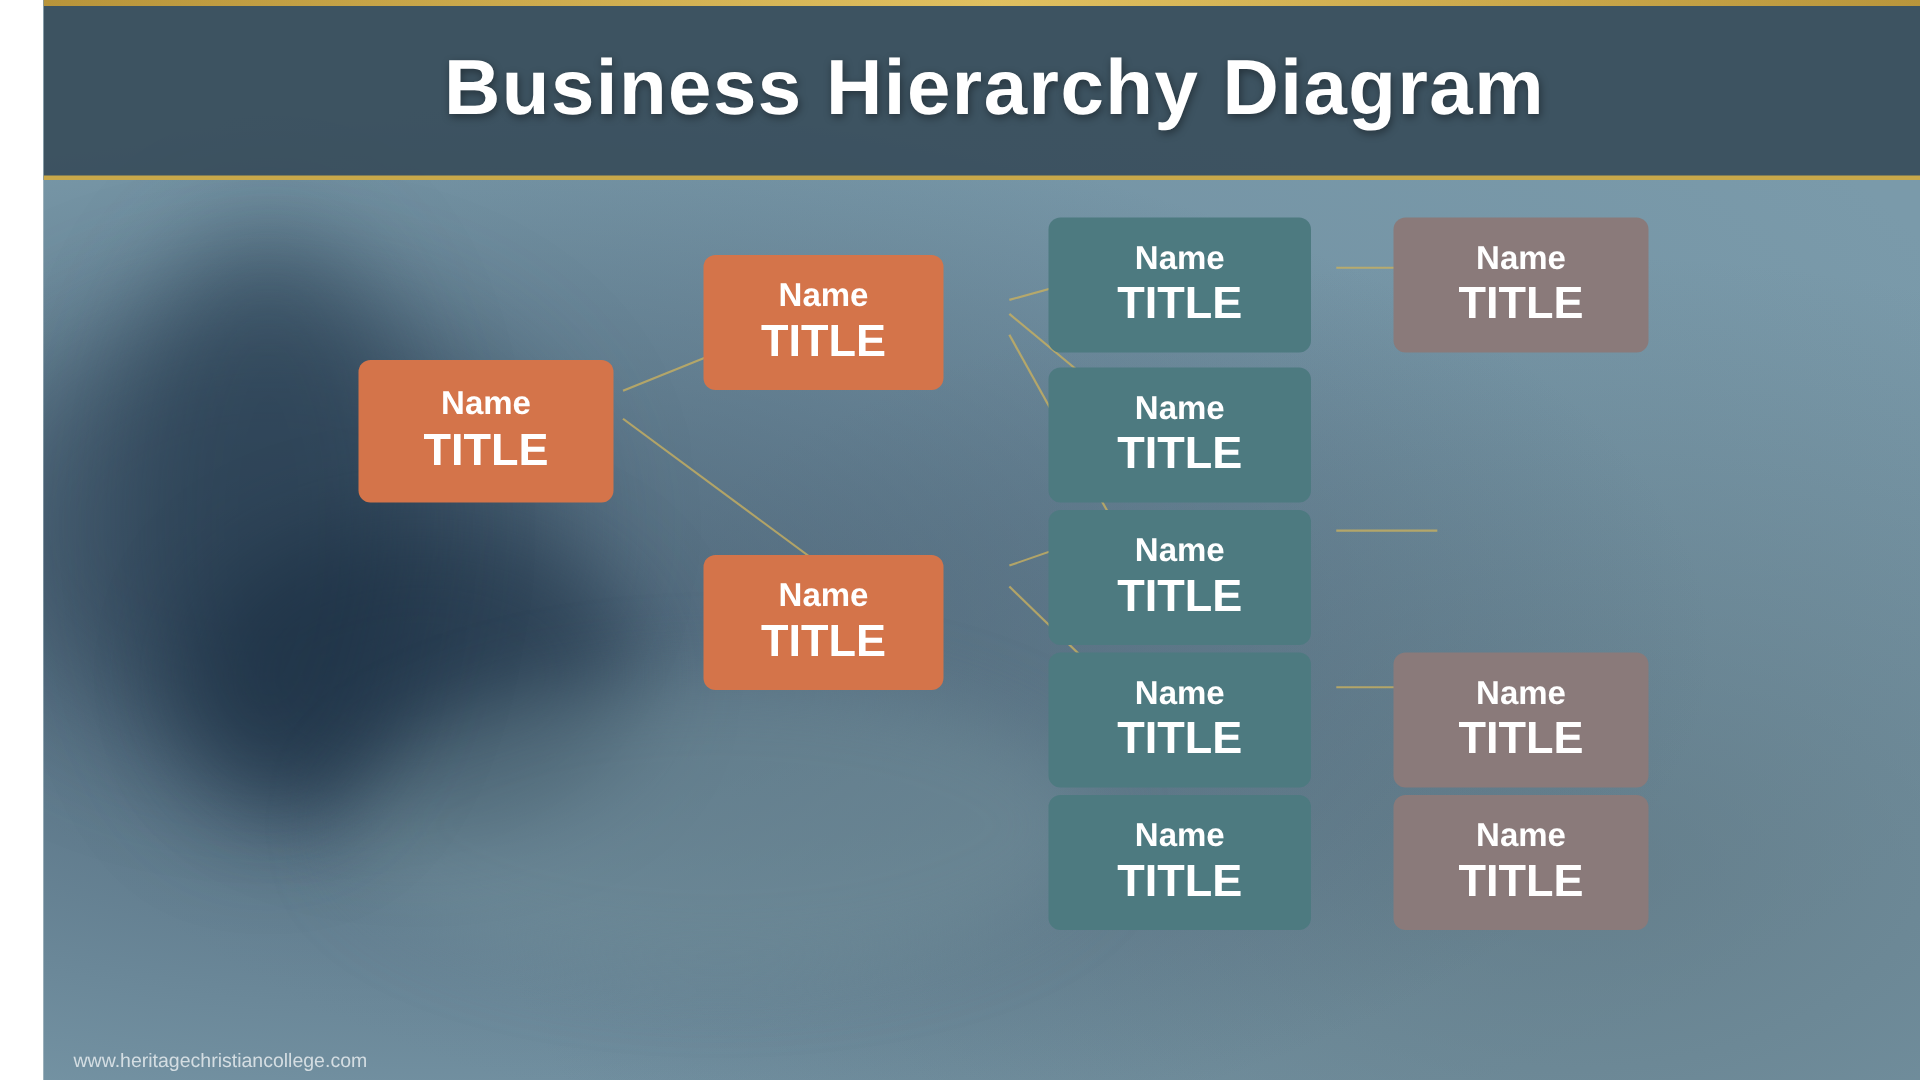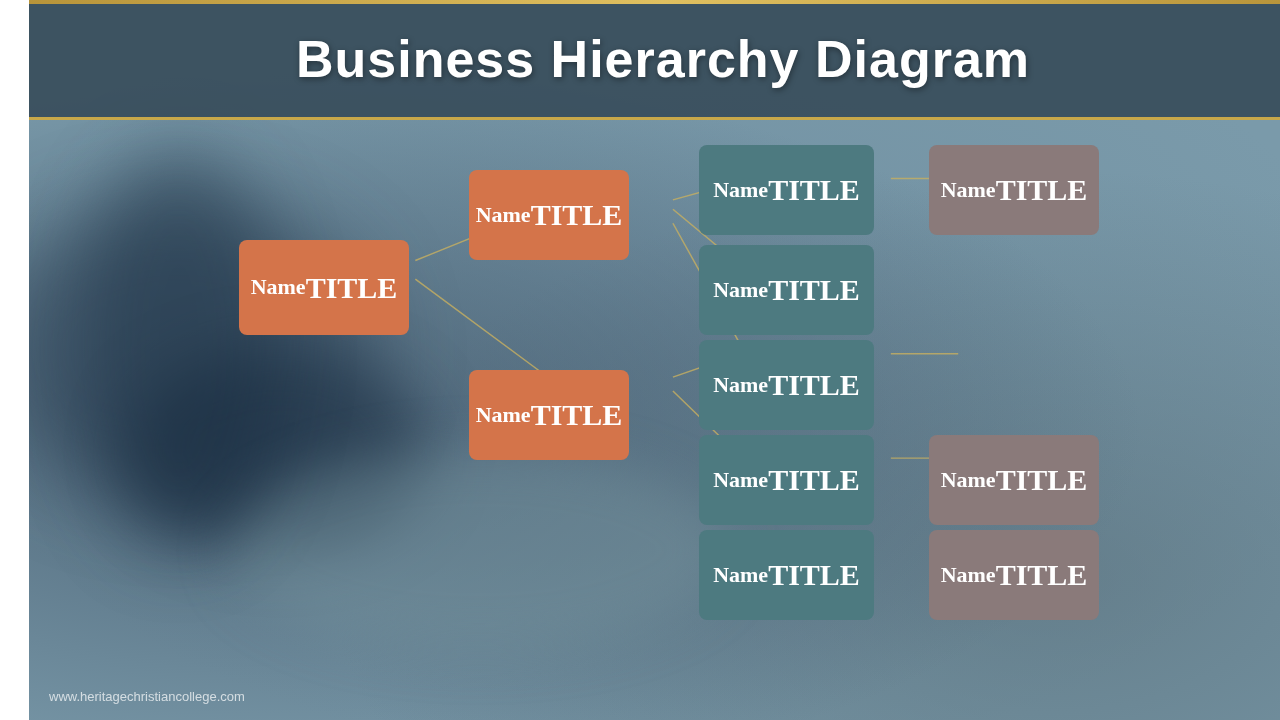--- a/index.html
+++ b/index.html
@@ -107,27 +107,26 @@
       inset: 0;
       width: 100%;
       height: 100%;
     }
 
     
     .node {
       position: absolute;
       border-radius: 8px;
       display: flex;
-      flex-direction: row;
+      flex-direction: column;
       align-items: center;
       justify-content: center;
       text-align: center;
       color: #ffffff;
       font-weight: 600;
-      font-family: Liberation Serif, serif;
     }
 
     .node-name {
       font-size: 22px;
       line-height: 1.2;
     }
 
     .node-title {
       font-size: 30px;
       font-weight: 700;
@@ -145,21 +144,21 @@
     }
 
     
     .node-gray {
       background: #8a7a7a;
     }
 
     
     .watermark {
       position: absolute;
-      bottom: 16px;
+      bottom: 6px;
       left: 20px;
       font-size: 13px;
       color: rgba(255,255,255,0.7);
     }
   </style>
 </head>
 <body>
 
 <div class="slide">
 

